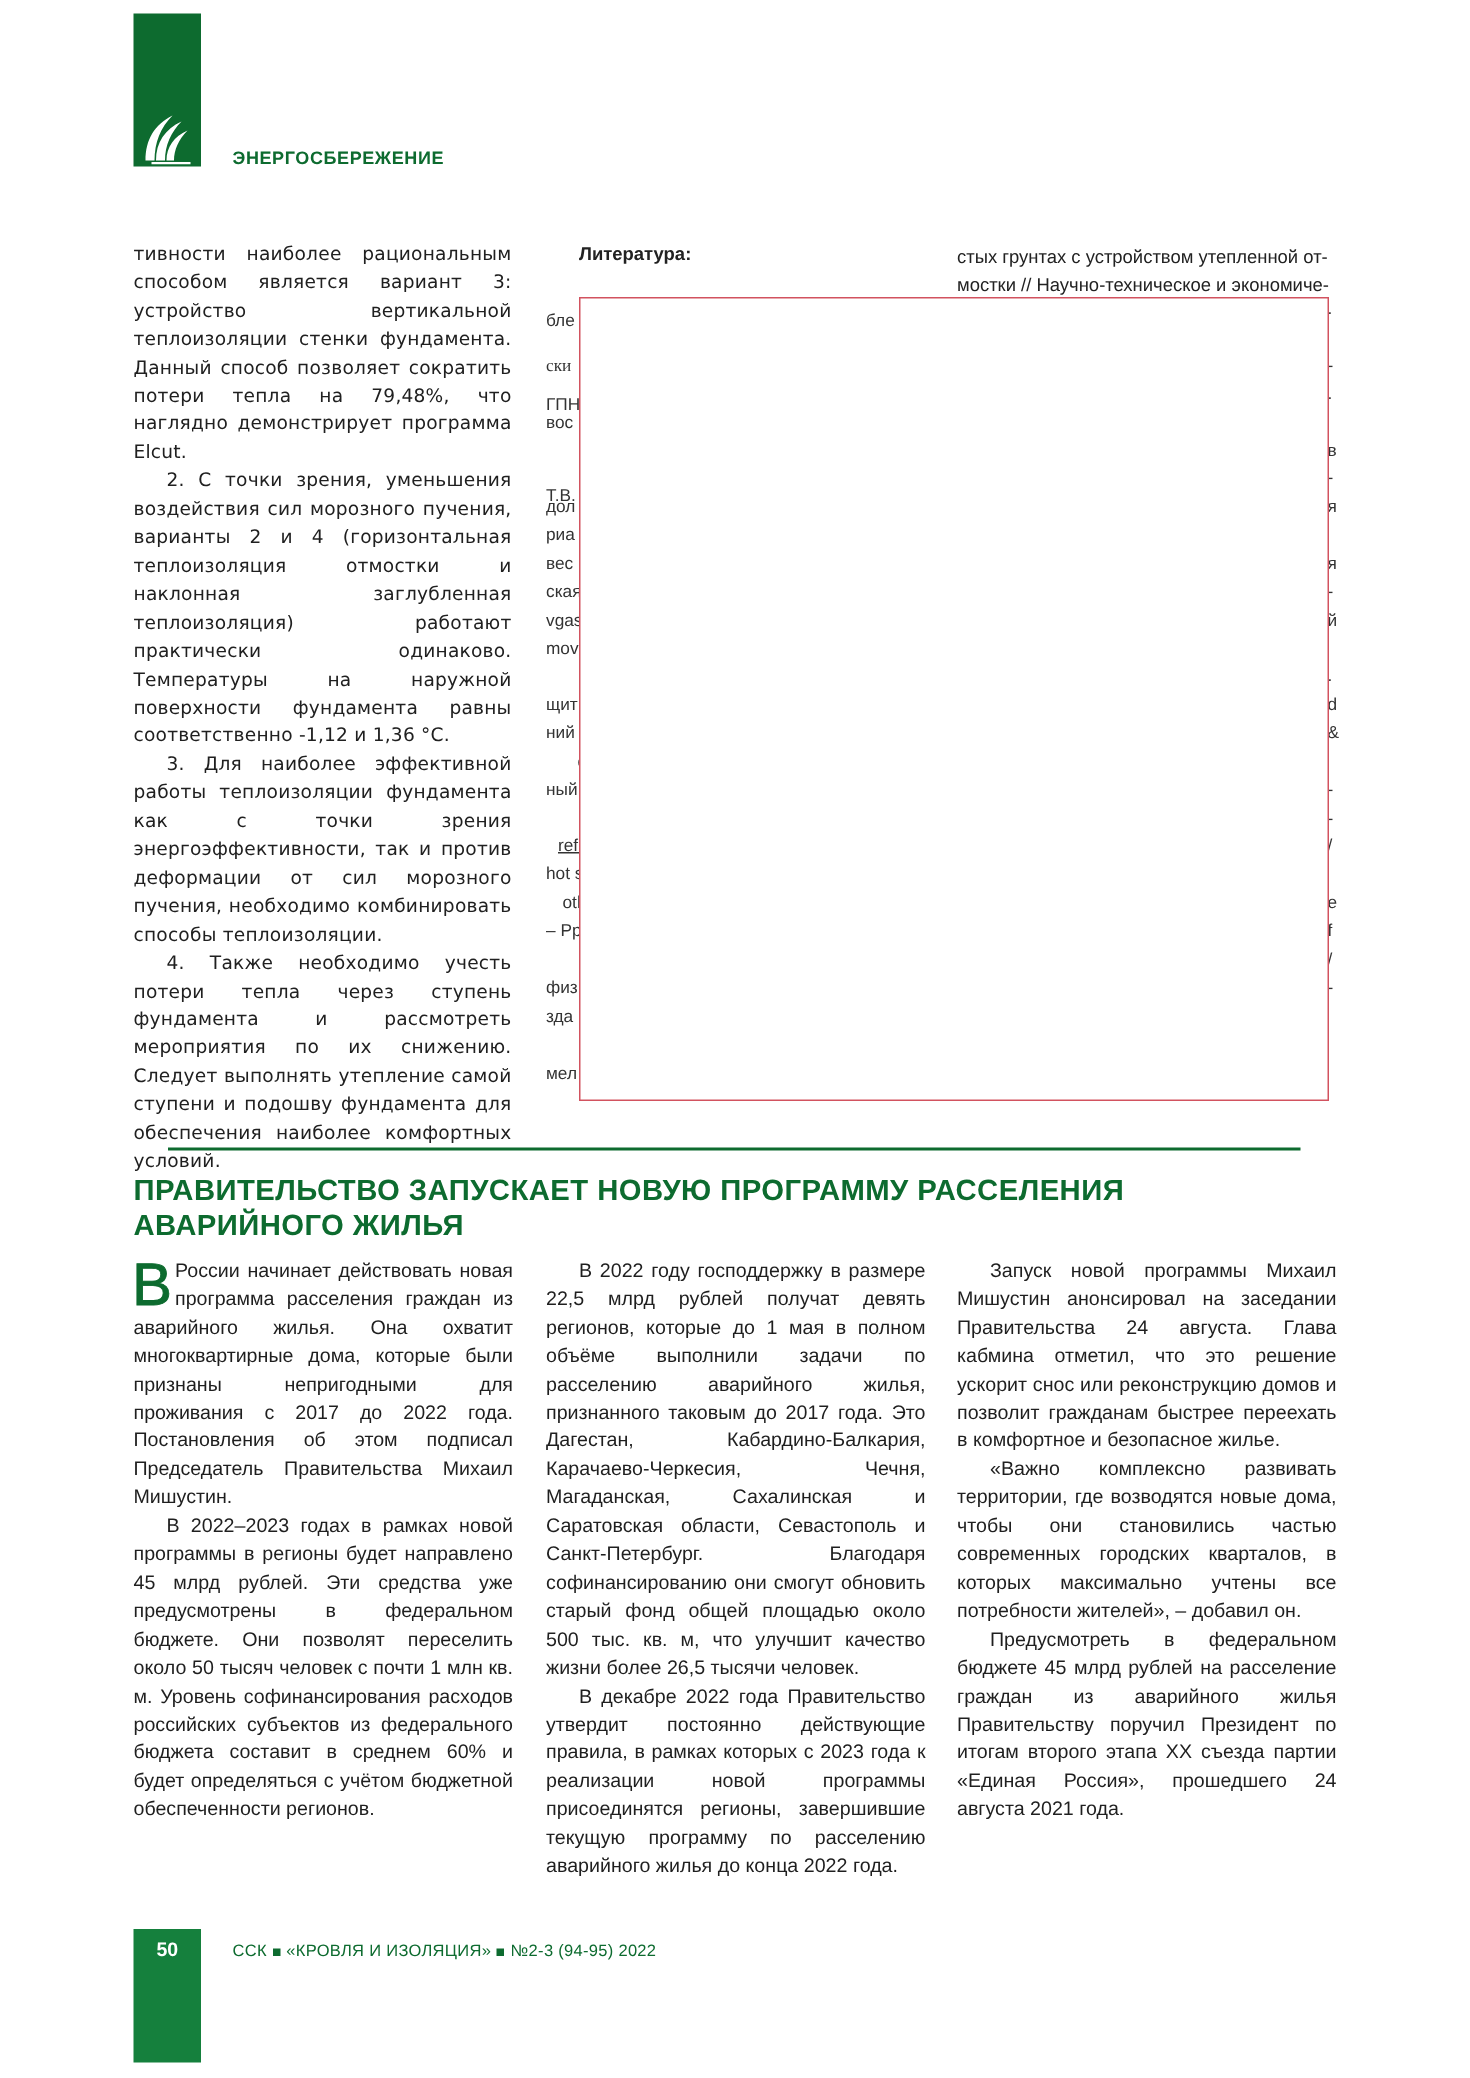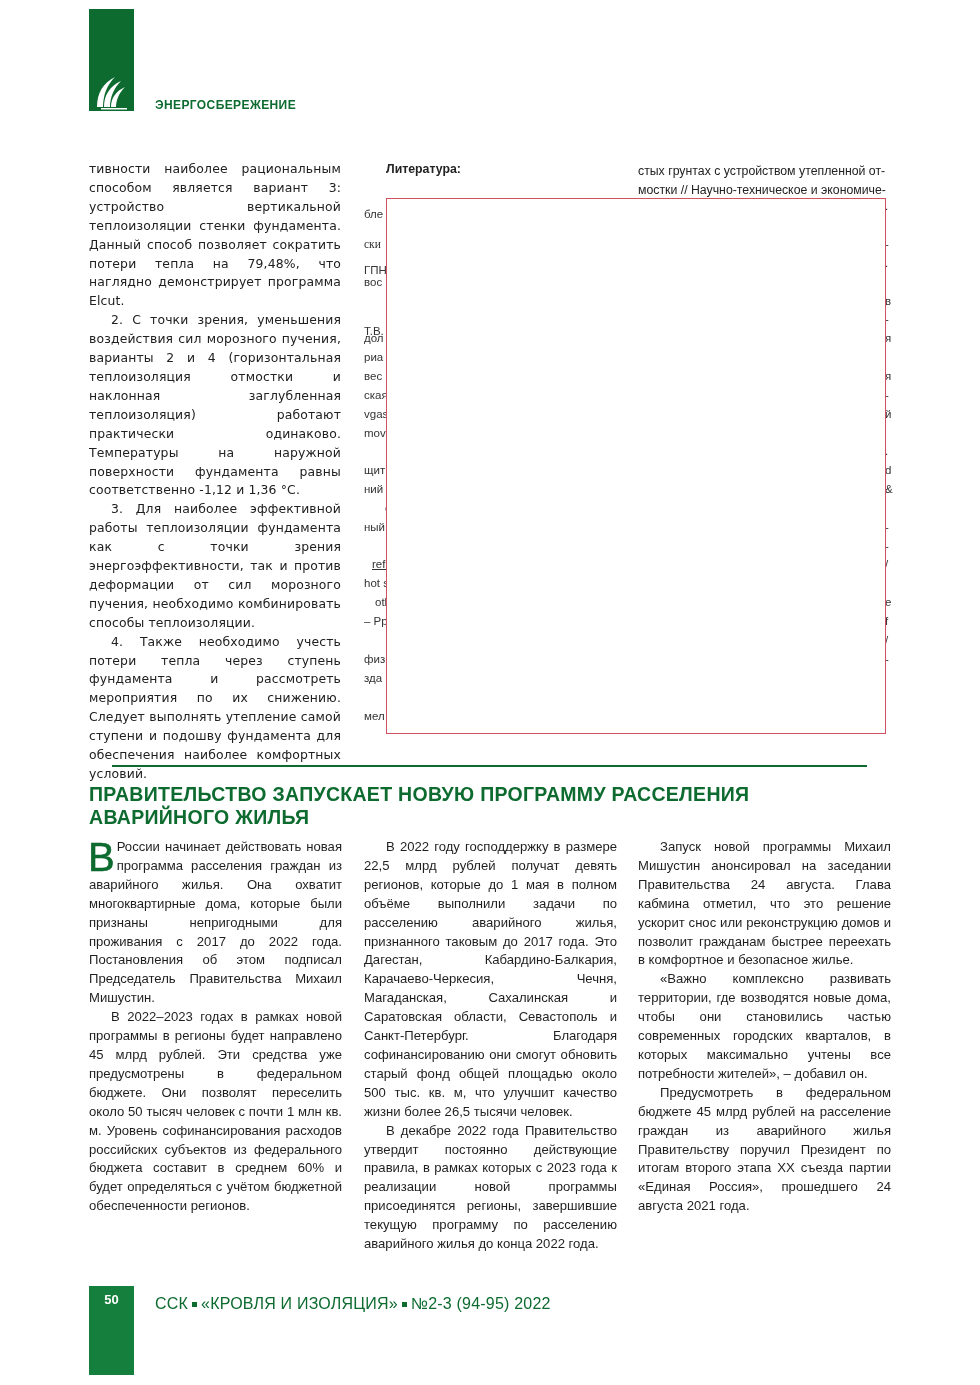--- a/index.html
+++ b/index.html
@@ -28,21 +28,21 @@
 
   .art-col { position: absolute; top: 838px; width: 253px; font-size: 13.1px; line-height: 18.9px; text-align: justify; color: #1f1f1f; }
   .art-col p.ind { text-indent: 22px; }
   .art-col.c1 { left: 89px; }
   .art-col.c2 { left: 364px; }
   .art-col.c3 { left: 638px; }
   .dropcap { float: left; font-size: 40px; line-height: 34px; color: #0d6b2f; font-weight: normal; margin: 2px 2px 0 -1px; -webkit-text-stroke: 0.6px #0d6b2f; }
 
   .page-num-block { position: absolute; left: 89px; top: 1286px; width: 45px; height: 89px; background: #15803d; }
   .page-num { position: absolute; left: 0; top: 6px; width: 45px; text-align: center; color: #ffffff; font-weight: bold; font-size: 13px; }
-  .footer-text { position: absolute; left: 155px; top: 1295px; font-size: 16px; color: #0d6b2f; letter-spacing: 0.2px; }
+  .footer-text { position: absolute; left: 155px; top: 1295px; font-size: 11px; color: #0d6b2f; letter-spacing: 0.2px; }
   .footer-text .sq { display: inline-block; width: 5px; height: 5px; background: #0d6b2f; vertical-align: middle; margin: 0 4px; }
 </style>
 </head>
 <body>
 
 <div class="logo-block">
   <svg width="36" height="40" viewBox="0 0 36 40">
     <path d="M4 36 C4 22 10 12 22 6 C14 14 10 24 10 36 Z" fill="#ffffff"></path>
     <path d="M11 36 C11 24 17 15 28 10 C21 17 17 26 17 36 Z" fill="#ffffff"></path>
     <path d="M18 36 C18 27 23 20 32 16 C26 22 23 29 23 36 Z" fill="#ffffff"></path>

